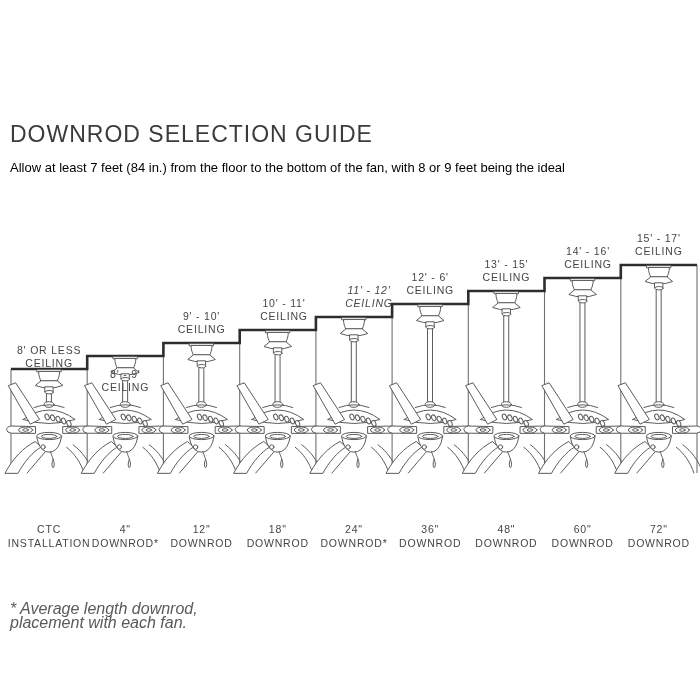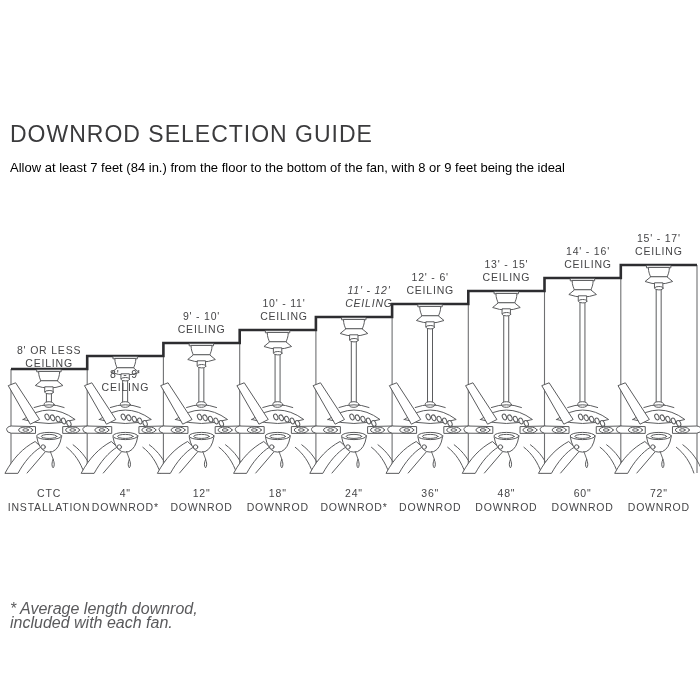--- a/index.html
+++ b/index.html
@@ -4,21 +4,21 @@
 <style>
   html,body{margin:0;padding:0;background:#fff;}
   .page{position:relative;width:700px;height:700px;background:#ffffff;overflow:hidden;
         font-family:"Liberation Sans",sans-serif;}
   .title{position:absolute;left:10px;top:121px;font-size:23px;font-weight:400;
          letter-spacing:1px;color:#3b3b3d;}
   .subtitle{position:absolute;left:10px;top:159px;font-size:13px;line-height:18px;color:#000000;}
   .diagram-svg{position:absolute;left:0;top:0;}
   .ceiling-label,.downrod-label{position:absolute;width:96px;text-align:center;
          font-size:10.5px;line-height:13px;letter-spacing:.8px;color:#454547;}
-  .downrod-label{line-height:14px;}
+  .downrod-label{line-height:14px;margin-top:36px;}
   .footnote{position:absolute;left:10px;top:556px;font-size:16px;line-height:13.5px;
          font-style:italic;color:#5a5a5c;margin-top:46px;}
 </style>
 </head>
 <body>
 
 <div class="page">
   <div class="title">DOWNROD SELECTION GUIDE</div>
   <div class="subtitle">
     <div>Allow at least 7 feet (84 in.) from the floor to the bottom of the fan, with 8 or 9 feet being the ideal</div>
@@ -413,15 +413,15 @@
     <div>CEILING</div>
   </div>
   <div class="downrod-label" style="left: 610.87px; top: 486px;">
     <div>72"</div>
     <div>DOWNROD</div>
   </div>
 </div>
 
   <div class="footnote">
     <div>* Average length downrod,</div>
-    <div>included with each fan.</div>
+    <div>placement with each fan.</div>
   </div>
 </div>
 
 </body></html>

